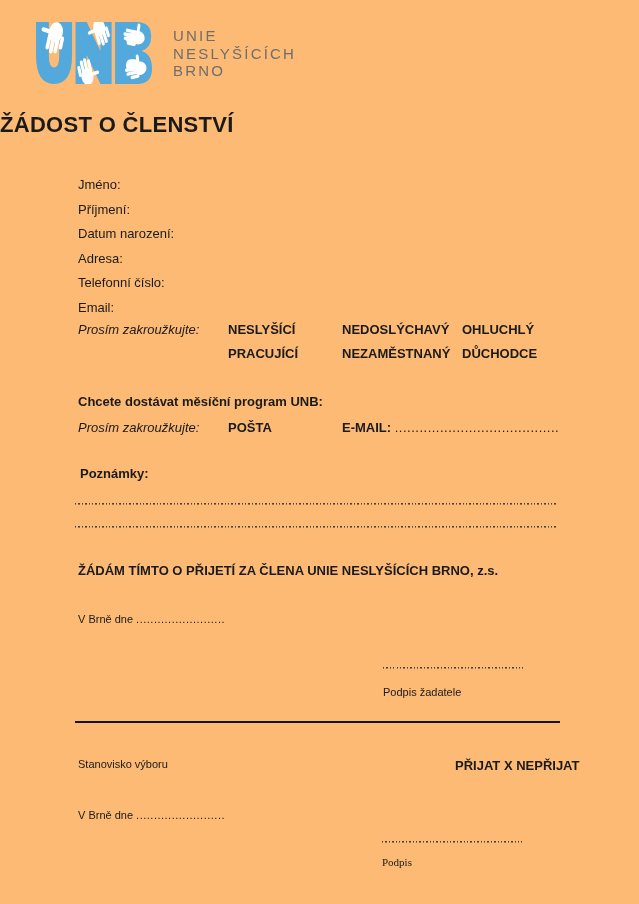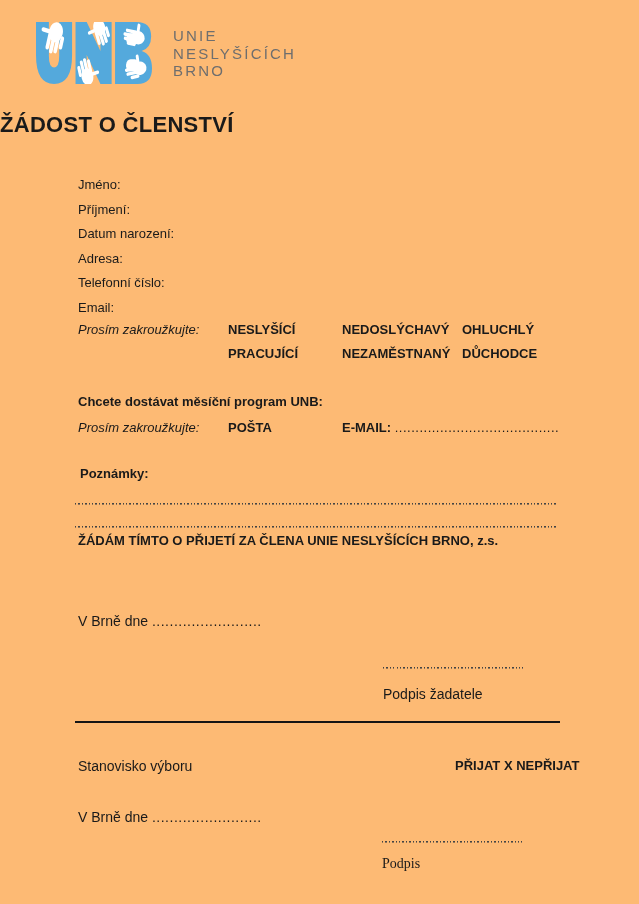--- a/index.html
+++ b/index.html
@@ -30,21 +30,21 @@
     position:absolute;left:0;right:0;top:112px;margin:0;
     text-align:left;font-size:22px;font-weight:700;letter-spacing:.3px;
   }
   
   .fields{position:absolute;left:78px;top:176px;}
   .field{font-size:13px;font-weight:400;height:24.5px;line-height:18px;}
   
   .prompt{font-style:italic;font-size:13px;font-weight:400;}
   .opt{font-size:13px;font-weight:700;}
   .bold13{font-size:13px;font-weight:700;}
-  .reg13{font-size:14px;font-weight:400;}
+  .reg13{font-size:11px;font-weight:400;}
   
   .dotline{
     position:absolute;height:2px;
     background-image:repeating-linear-gradient(90deg,var(--dots) 0 1.3px,transparent 1.3px 3.4px);
     background-size:100% 1.6px;background-repeat:no-repeat;background-position:bottom;
   }
   .solidline{position:absolute;border-top:2px solid #151515;}
   .sigblock-label{}
   .dots-inline{font-weight:400;letter-spacing:.5px;}
 </style>
@@ -111,21 +111,21 @@
   <div class="abs opt" style="left:228px;top:420px;">POŠTA</div>
   <div class="abs bold13" style="left:342px;top:420px;">
     <span>E-MAIL:</span>
     <span class="dots-inline">........................................</span>
   </div>
 
   <div class="abs bold13" style="left:68px;top:466px;padding-left:12px;">Poznámky:</div>
   <div class="dotline" style="left:75px;width:482px;top:503px;"></div>
   <div class="dotline" style="left:75px;width:482px;top:526px;"></div>
 
-  <div class="abs bold13" style="left:78px;top:533px;">ŽÁDÁM TÍMTO O PŘIJETÍ ZA ČLENA UNIE NESLYŠÍCÍCH BRNO, z.s.</div>
+  <div class="abs bold13" style="left:78px;top:563px;">ŽÁDÁM TÍMTO O PŘIJETÍ ZA ČLENA UNIE NESLYŠÍCÍCH BRNO, z.s.</div>
 
   <div class="abs reg13" style="left:78px;top:613px;">
     <span>V Brně dne</span>
     <span class="dots-inline">.........................</span>
   </div>
 
   <div class="dotline" style="left:383px;width:140px;top:667px;"></div>
   <div class="abs reg13 sigblock-label" style="left:383px;width:140px;top:686px;">Podpis žadatele</div>
 
   <div class="solidline" style="left:75px;width:485px;top:721px;"></div>

